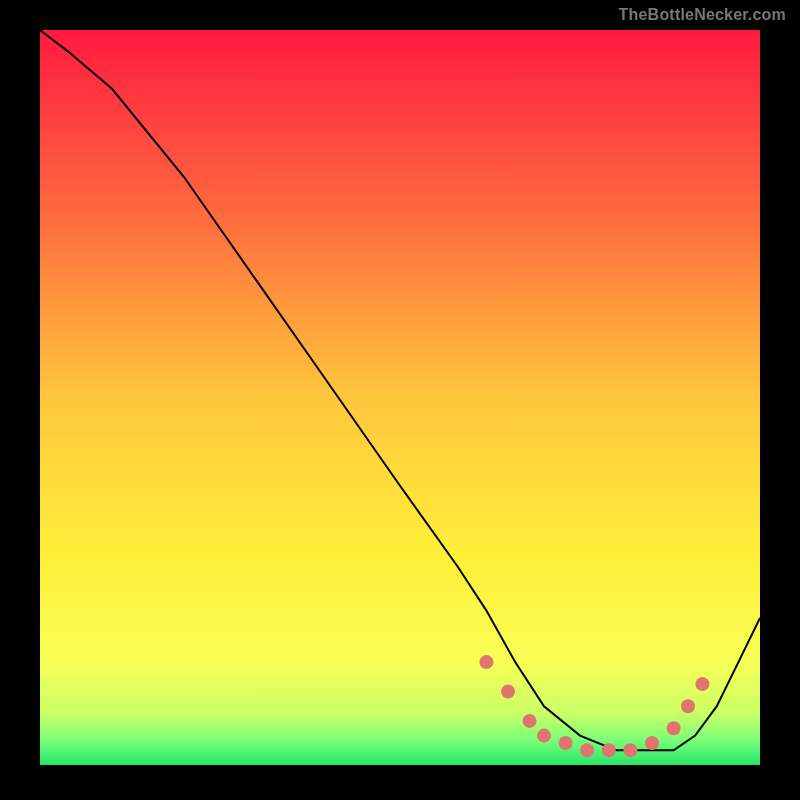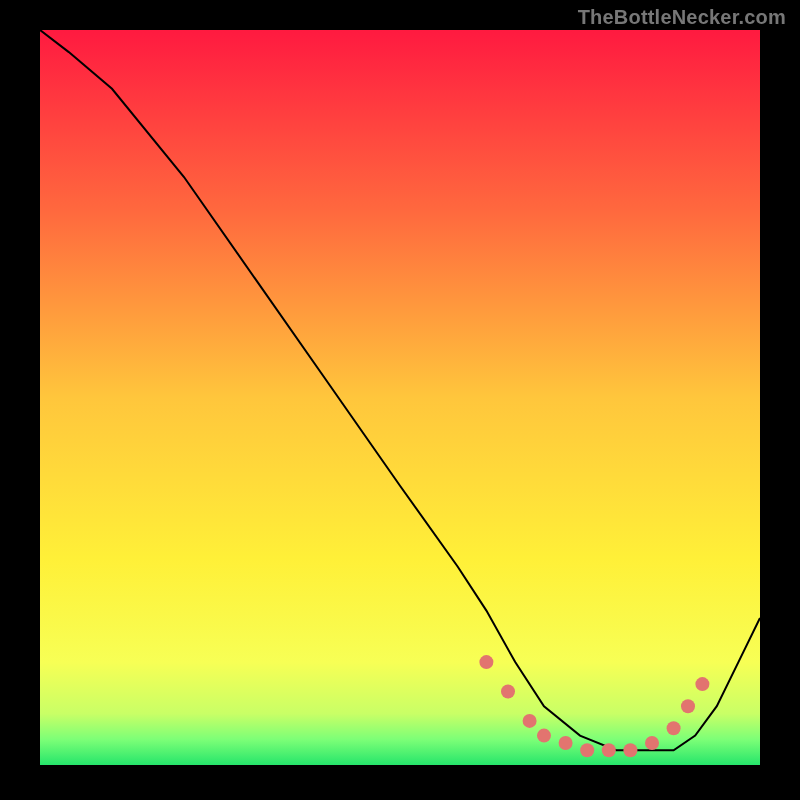--- a/index.html
+++ b/index.html
@@ -15,21 +15,21 @@
     position: relative;
     width: 800px;
     height: 800px;
     background: #000;
   }
   .watermark {
     position: absolute;
     top: 6px;
     right: 14px;
     color: #777;
-    font-size: 20px;
+    font-size: 16px;
     font-weight: 600;
     letter-spacing: 0.2px;
     z-index: 3;
   }
   
   .plot {
     position: absolute;
     left: 40px;   
     top: 30px;    
     width: 720px;

